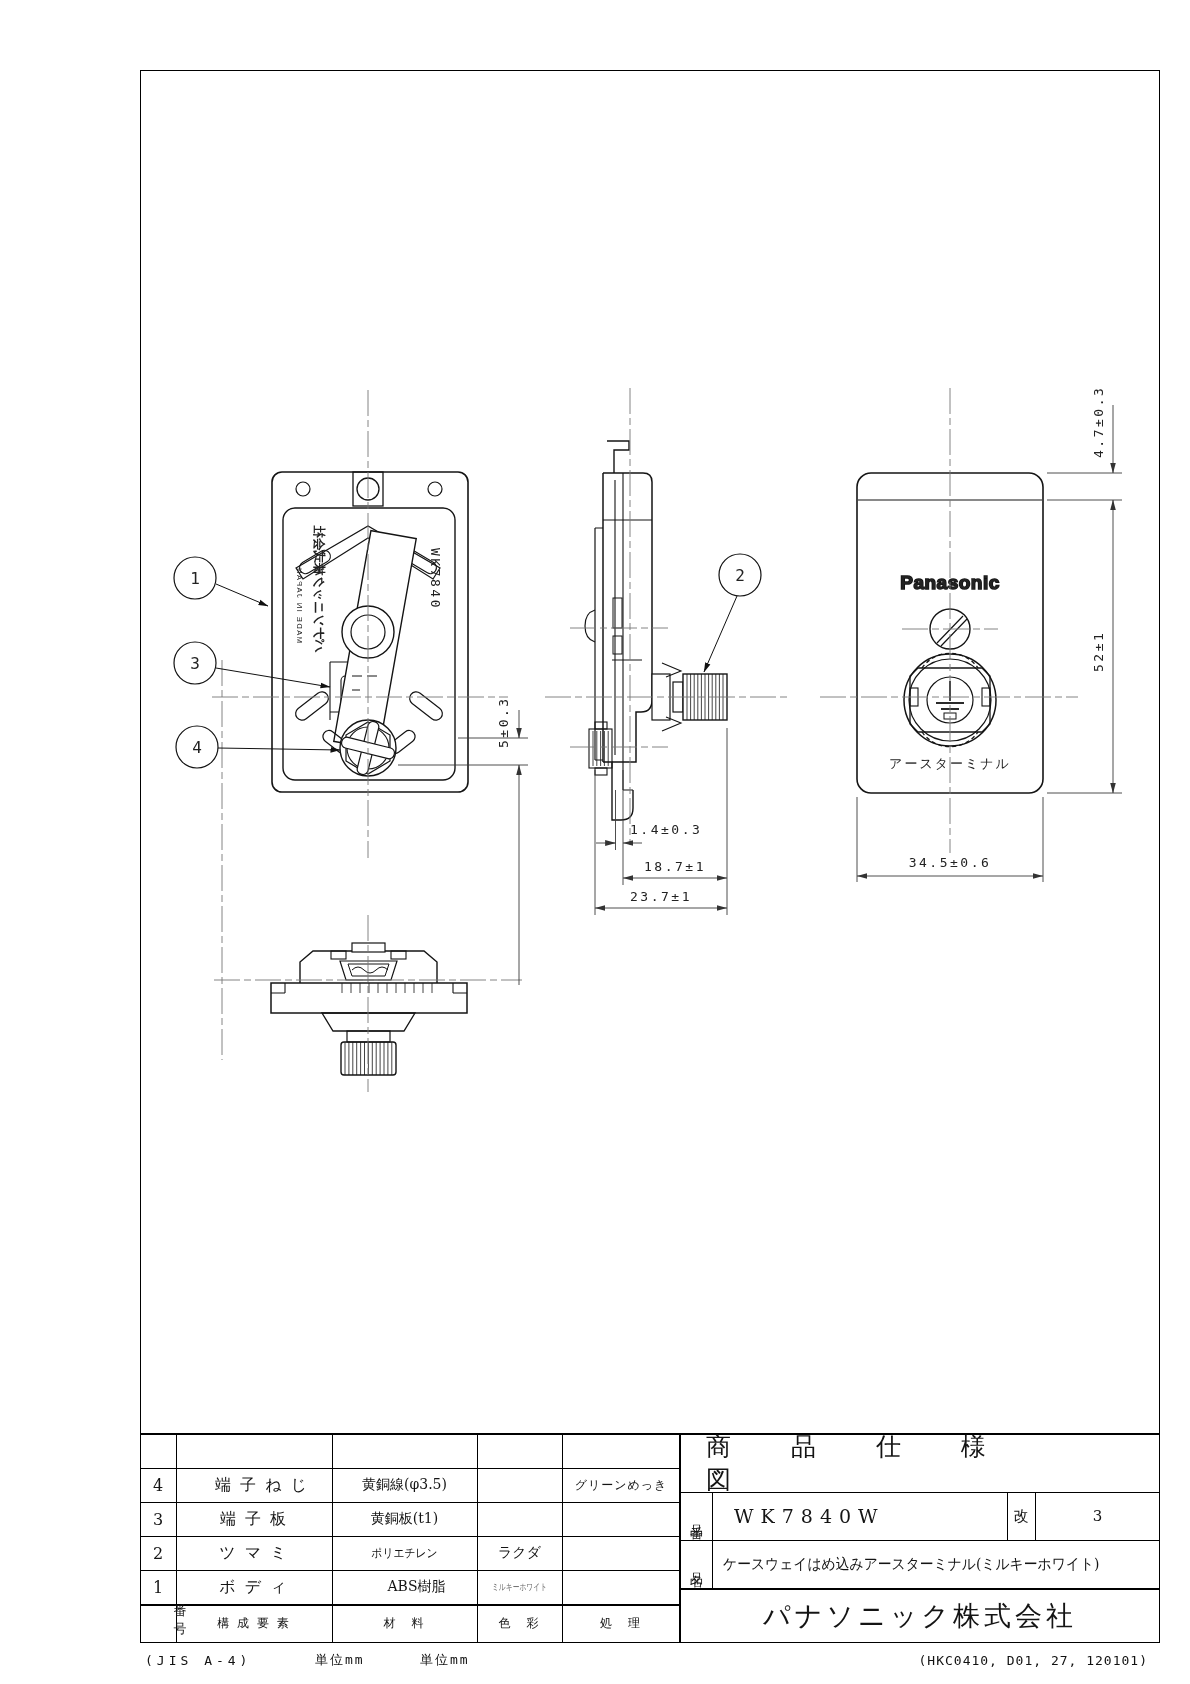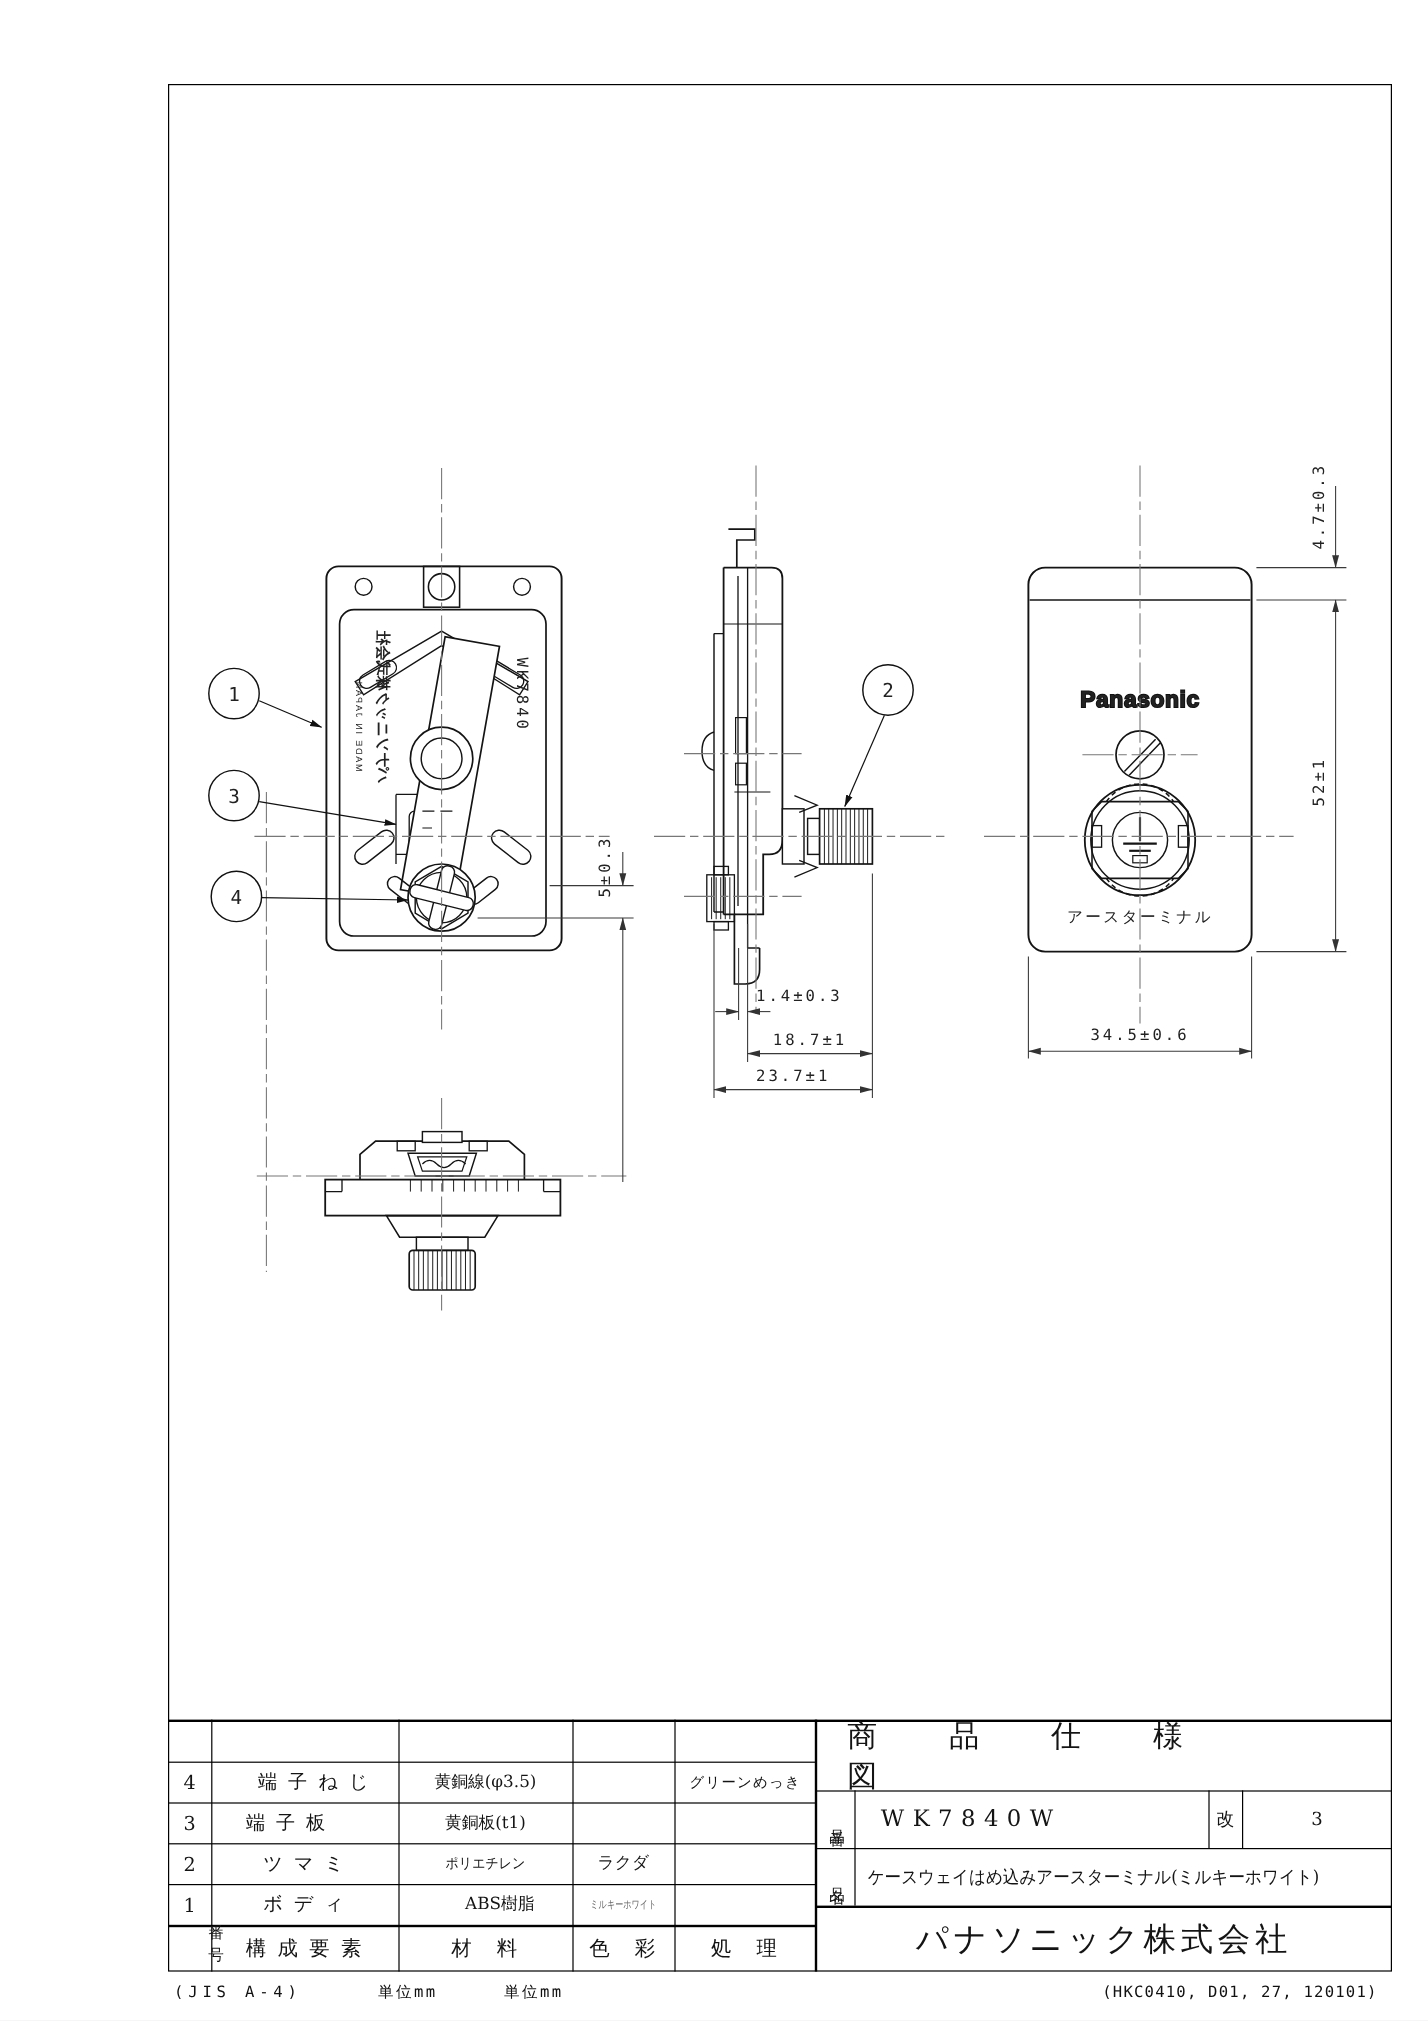--- a/index.html
+++ b/index.html
@@ -11,21 +11,21 @@
   .cell{position:absolute;display:flex;align-items:center;justify-content:center;
         font-family:"DejaVu Serif","Liberation Serif",serif;color:#141414;box-sizing:border-box;}
   .cell.left{justify-content:flex-start;}
   .num{font-size:16px;}
   .comp{font-size:16px;letter-spacing:2px;}
   .mat{font-size:14px;}
   .mat.small{font-size:12px;transform:scaleX(.9);}
   .col{font-size:14px;}
   .col.tiny{font-size:9px;color:#666;transform:scaleX(.75);}
   .fin{font-size:12px;letter-spacing:1px;}
-  .hdr{font-size:17px;letter-spacing:2px;}
+  .hdr{font-size:12px;letter-spacing:2px;}
   .tb-title{font-size:25px;letter-spacing:26px;padding-left:26px;}
   .vlabel{writing-mode:vertical-rl;text-orientation:upright;font-size:13px;letter-spacing:2px;}
   .partno{font-size:19px;letter-spacing:7px;padding-left:22px;}
   .kai{font-size:15px;}
   .rev{font-size:15px;}
   .pname{font-size:15px;padding-left:12px;transform:scaleX(.92);transform-origin:left center;white-space:nowrap;}
   .company{font-size:27px;letter-spacing:4px;}
   .foot{position:absolute;font-family:"DejaVu Sans Mono","Liberation Mono",monospace;
         font-size:13px;color:#111;height:18px;display:flex;align-items:center;}
   text{fill:#222;}
@@ -243,21 +243,21 @@
     <div class="gl" style="left:1007px;top:1492px;width:1px;height:48px;"></div>
     <div class="gl" style="left:1035px;top:1492px;width:1px;height:48px;"></div>
 
     <div class="cell num" style="left:140px;top:1468px;width:36px;height:34px;">4</div>
     <div class="cell comp" style="left:176px;top:1468px;width:156px;height:34px;padding-left:16px;">端 子 ね じ</div>
     <div class="cell mat" style="left:332px;top:1468px;width:145px;height:34px;">黄銅線(φ3.5)</div>
     <div class="cell col" style="left:477px;top:1468px;width:85px;height:34px;"></div>
     <div class="cell fin" style="left:562px;top:1468px;width:118px;height:34px;">グリーンめっき</div>
 
     <div class="cell num" style="left:140px;top:1502px;width:36px;height:34px;">3</div>
-    <div class="cell comp" style="left:161px;top:1502px;width:156px;height:34px;">端 子 板</div>
+    <div class="cell comp" style="left:176px;top:1502px;width:156px;height:34px;">端 子 板</div>
     <div class="cell mat" style="left:332px;top:1502px;width:145px;height:34px;">黄銅板(t1)</div>
     <div class="cell col" style="left:477px;top:1502px;width:85px;height:34px;"></div>
     <div class="cell fin" style="left:562px;top:1502px;width:118px;height:34px;"></div>
 
     <div class="cell num" style="left:140px;top:1536px;width:36px;height:34px;">2</div>
     <div class="cell comp" style="left:176px;top:1536px;width:156px;height:34px;">ツ マ ミ</div>
     <div class="cell mat small" style="left:332px;top:1536px;width:145px;height:34px;">ポリエチレン</div>
     <div class="cell col" style="left:477px;top:1536px;width:85px;height:34px;">ラクダ</div>
     <div class="cell fin" style="left:562px;top:1536px;width:118px;height:34px;"></div>
 

